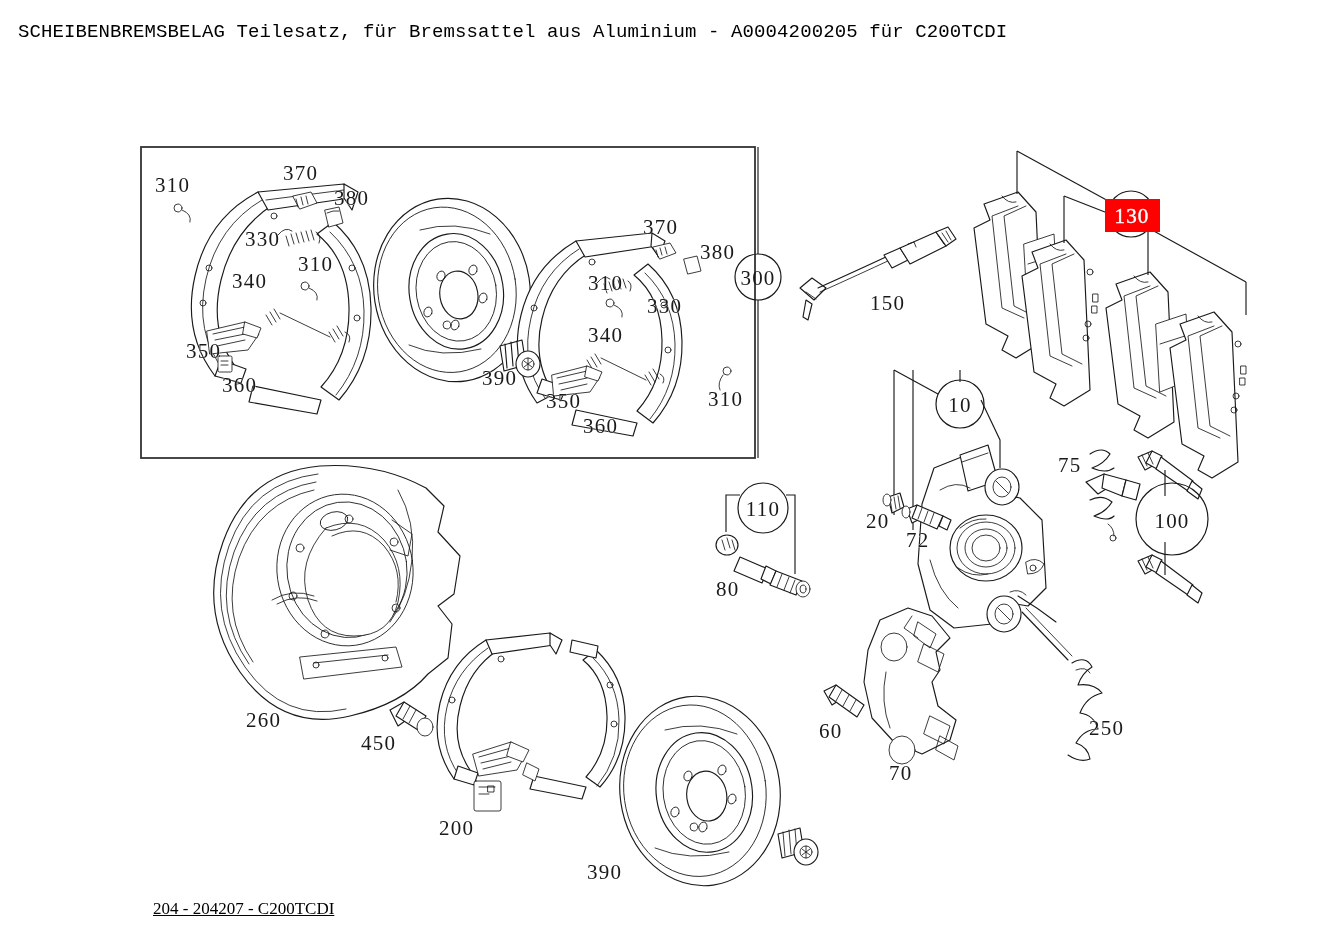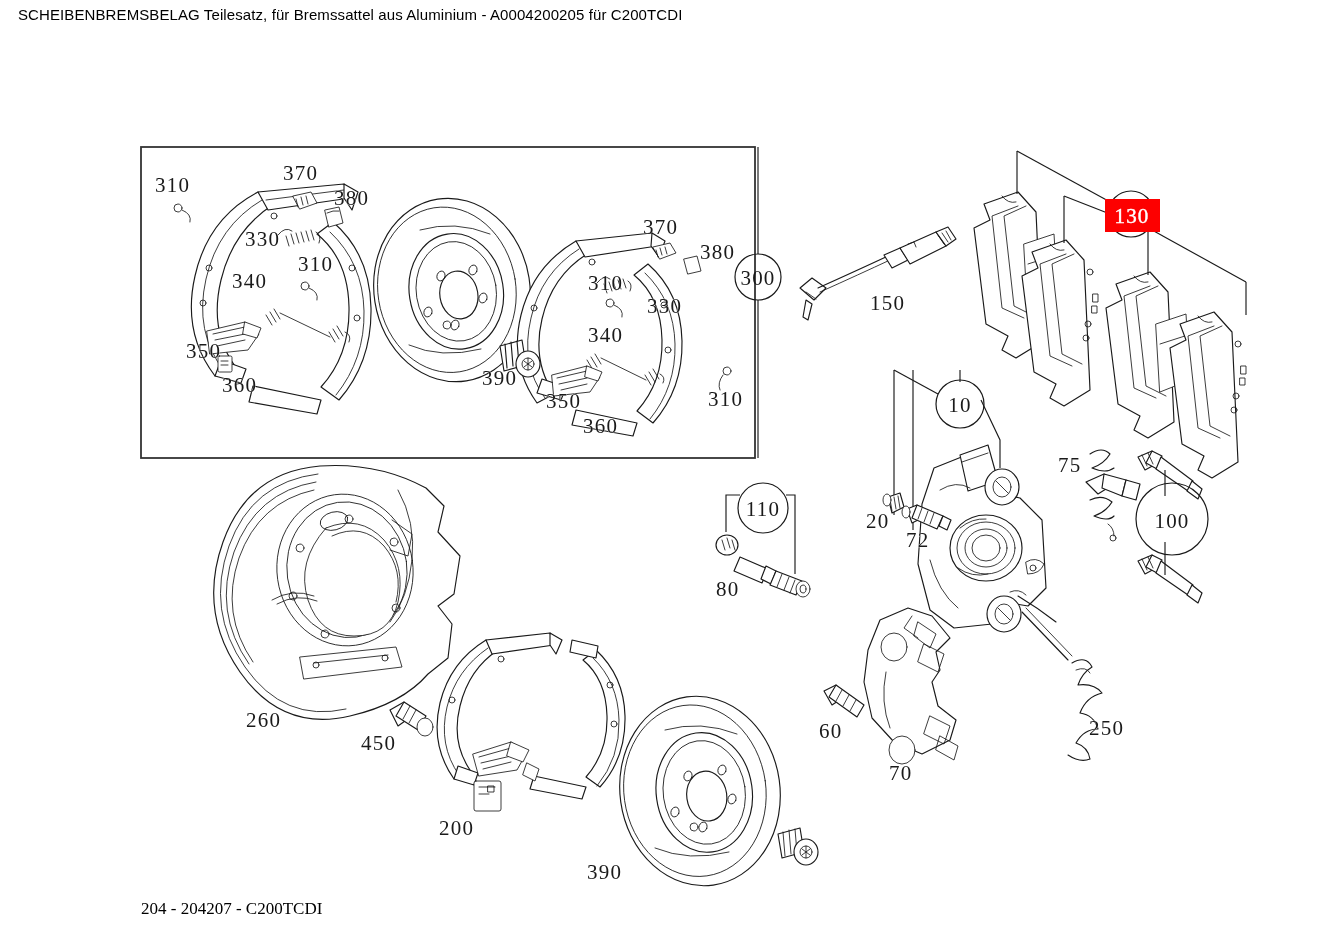--- a/index.html
+++ b/index.html
@@ -17,33 +17,34 @@
   }
   #page-root {
     position: absolute;
     left: 0; top: 0;
     width: 1326px;
     height: 937px;
   }
   .page-title {
     position: absolute;
     left: 18px;
-    top: 6px;
-    font-size: 15px;
-    font-family: Liberation Sans, sans-serif;
+    top: 21px;
+    font-size: 19px;
+    font-family: Liberation Mono, monospace;
     white-space: nowrap;
     letter-spacing: 0.1px;
   }
   .page-footer {
     position: absolute;
-    left: 141px;
+    left: 153px;
     top: 899px;
     font-size: 17px;
     font-family: "Liberation Serif", serif;
     white-space: nowrap;
+    text-decoration: underline;
   }
   #diagram-canvas {
     position: absolute;
     left: 0;
     top: 0;
     width: 1326px;
     height: 937px;
   }
   .cad-num {
     font-family: "Liberation Serif", serif;

